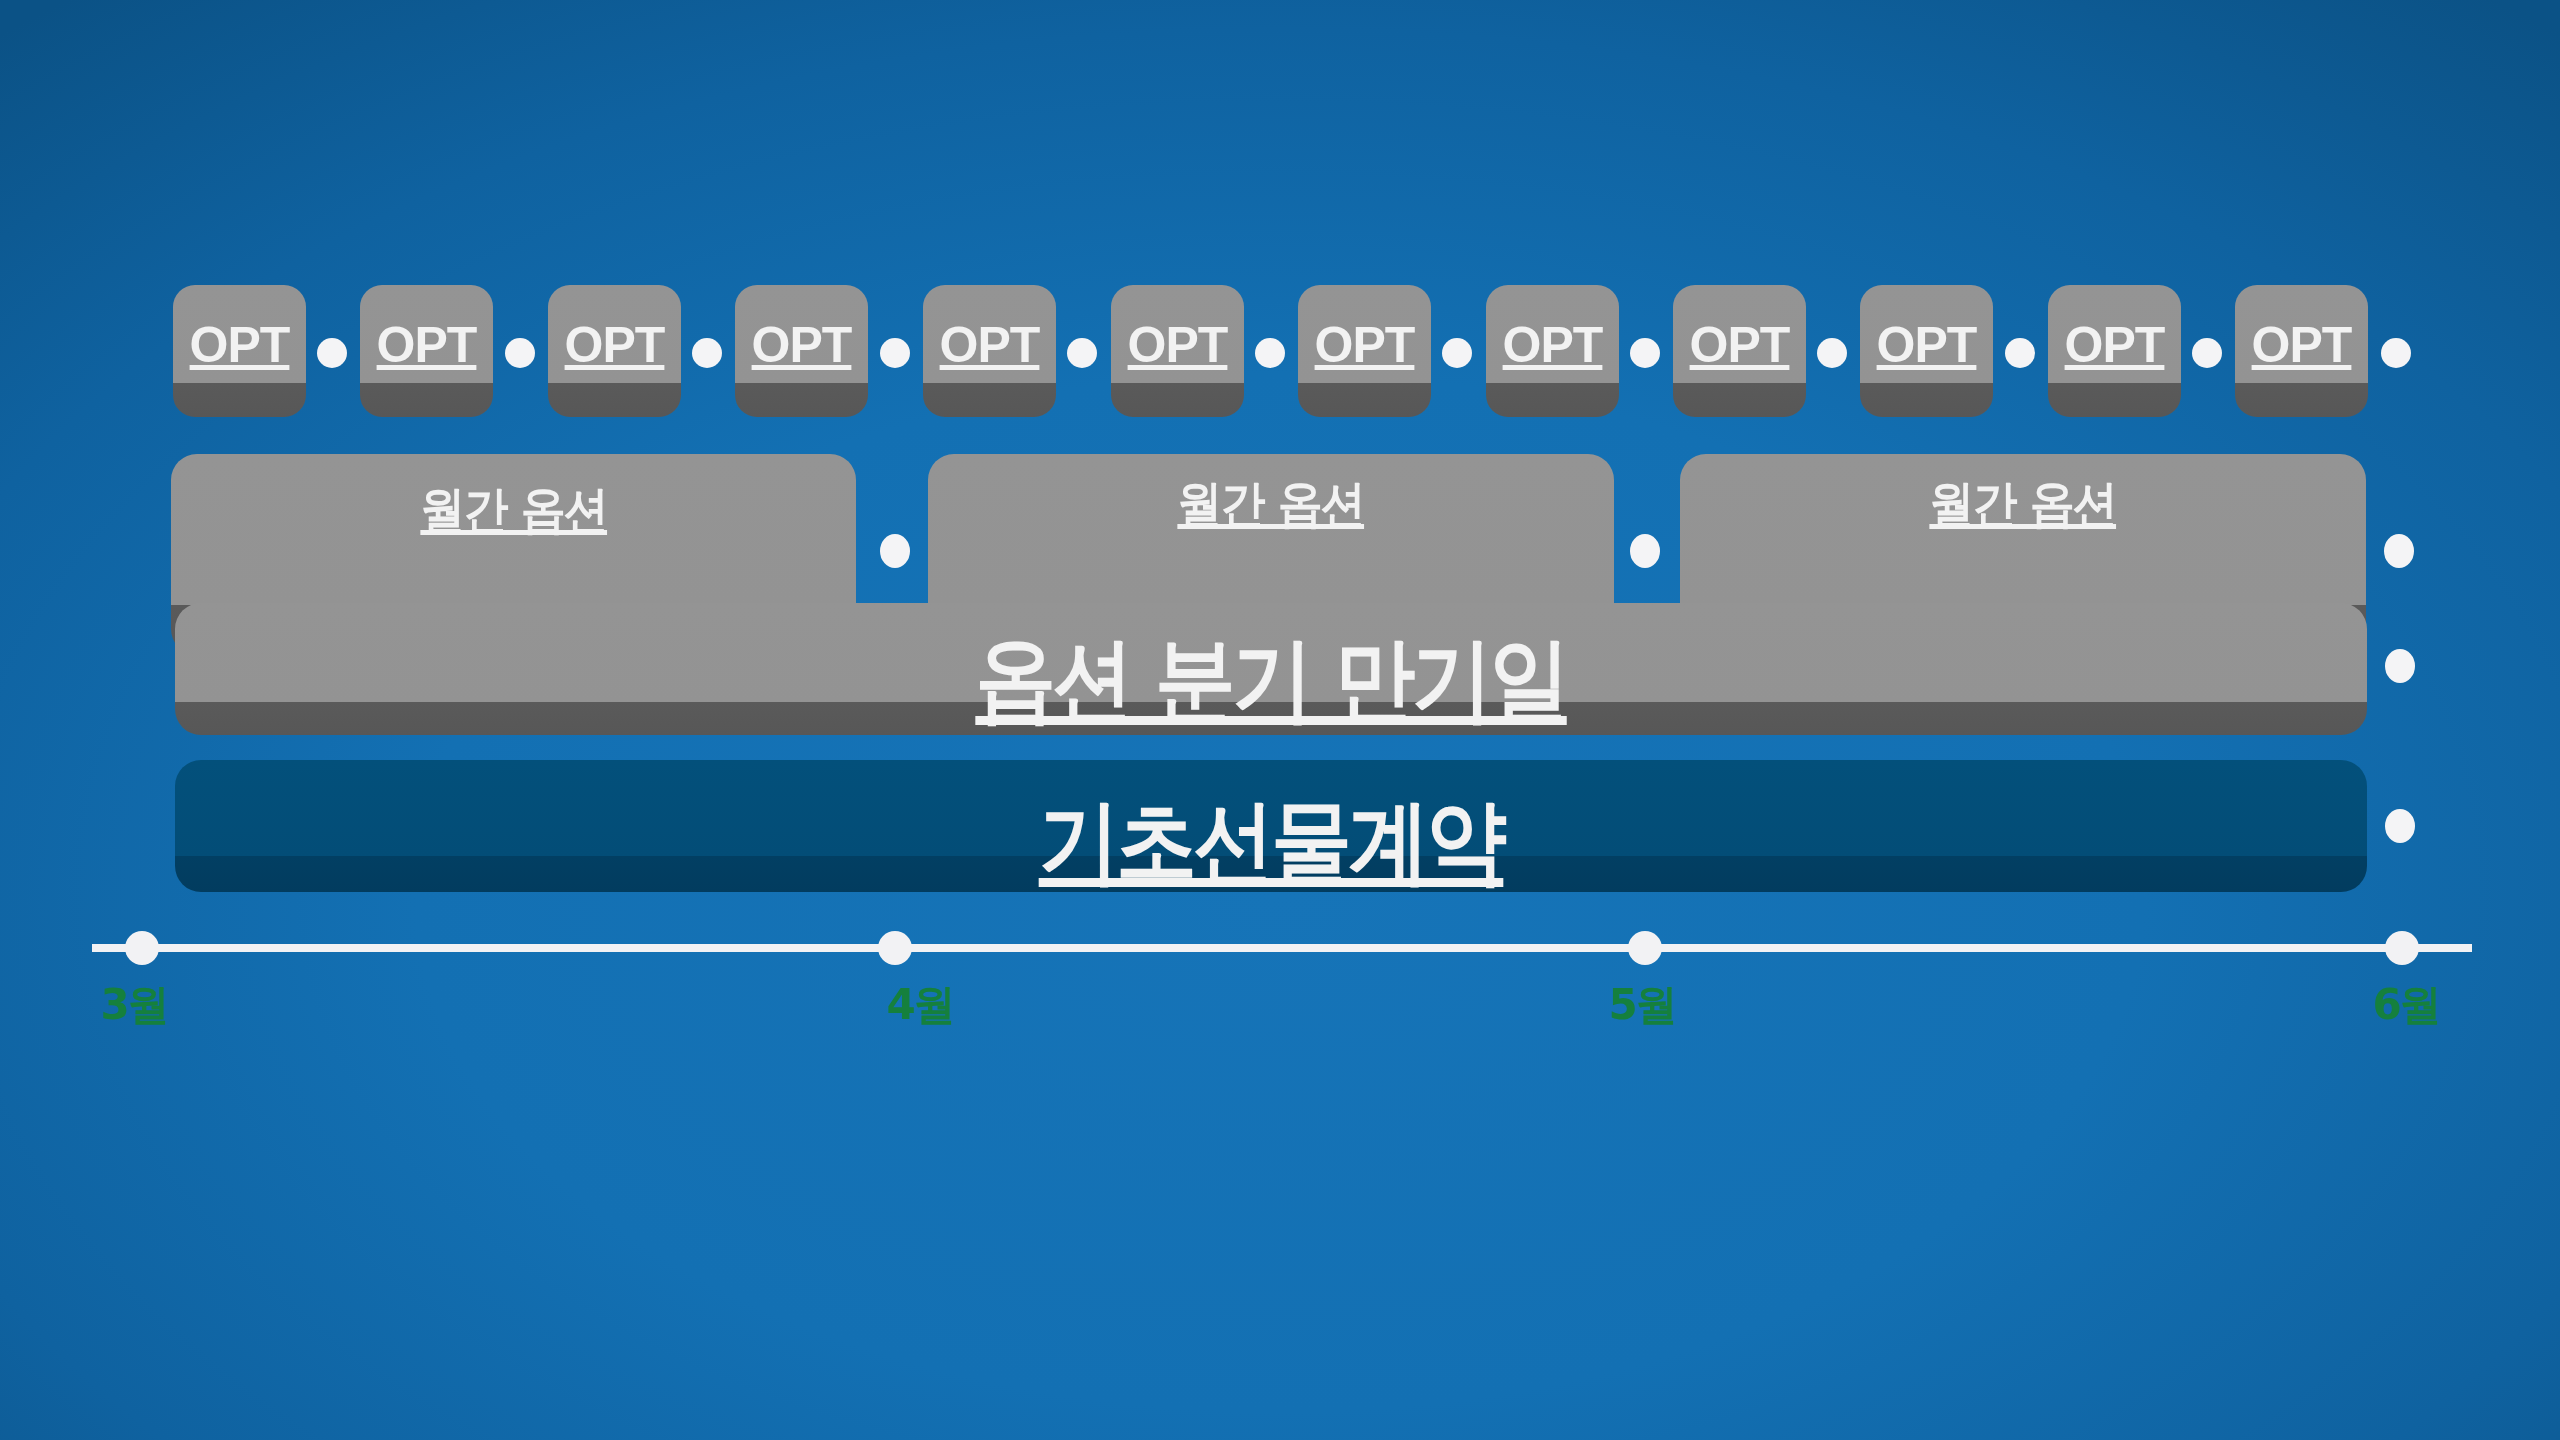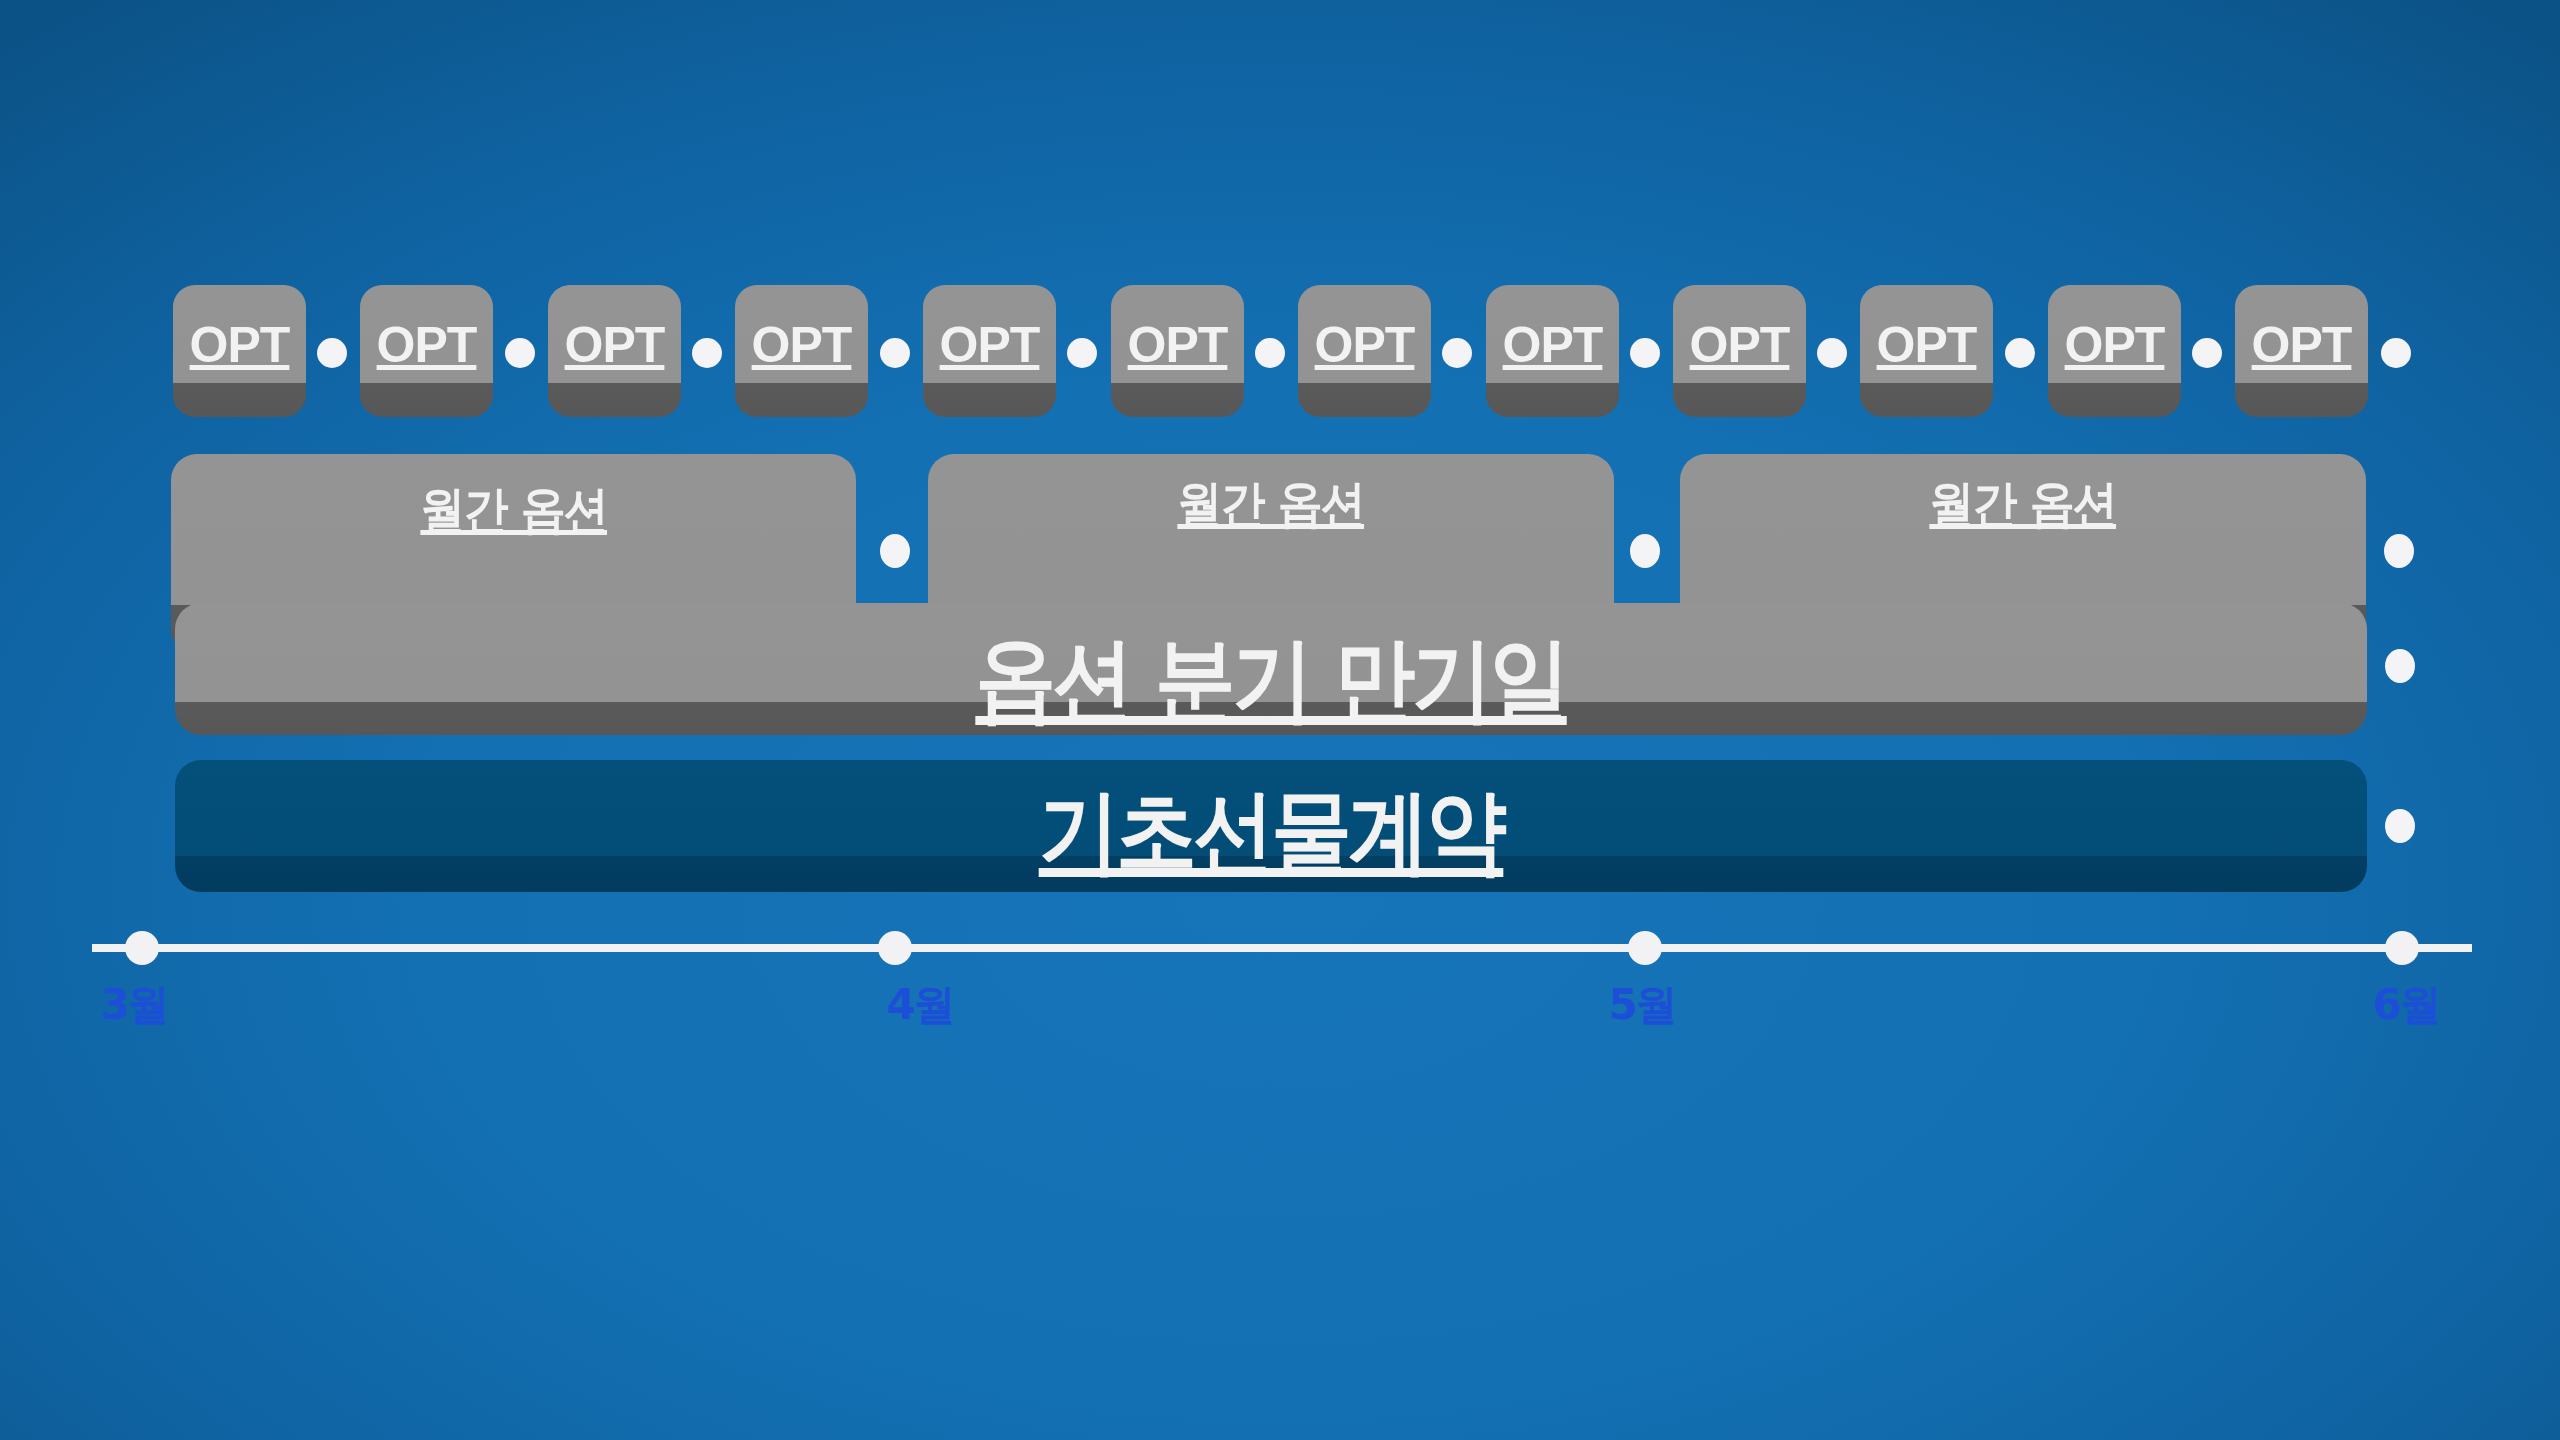--- a/index.html
+++ b/index.html
@@ -7,35 +7,35 @@
     width: 2560px; height: 1440px; overflow: hidden; position: relative;
     background: radial-gradient(ellipse 75% 80% at 50% 62%, #1674b8 0%, #1370b3 45%, #0f62a0 75%, #0b5286 100%);
     font-family: "DejaVu Sans", "Liberation Sans", sans-serif;
   }
   .box {
     position: absolute; overflow: hidden; box-sizing: border-box;
     display: flex; align-items: flex-start; justify-content: center;
     color: #f2f2f2; font-weight: bold; text-decoration: underline;
   }
   .gray { background: linear-gradient(to bottom, #949494 0%, #939393 75%, #5a5a5a 75%, #575757 100%); }
-  .navy { background: linear-gradient(to bottom, #03507b 0%, #034d77 73%, #023f63 73%, #023c5f 100%); }
+  .navy { background: linear-gradient(to bottom, #03507b 0%, #034d77 73%, #023f63 73%, #023c5f 100%); align-items: flex-end; }
   .opt { width: 133px; height: 132px; top: 285px; border-radius: 22px;
          background: linear-gradient(to bottom, #949494 0%, #939393 74%, #5a5a5a 74%, #575757 100%); }
   .opt span { margin-top: 34px; font-size: 50px; line-height: 52px; letter-spacing: -1px; font-family: "Liberation Sans", sans-serif; }
   .monthly { height: 201px; top: 454px; border-radius: 26px; }
   .monthly span { margin-top: 26px; font-size: 50px; line-height: 60px; letter-spacing: -2px; transform: scaleX(0.9); }
   .quarterly { left: 175px; width: 2192px; height: 132px; top: 603px; border-radius: 26px; align-items: center; }
   .quarterly span { margin-top: 22px; font-size: 92px; line-height: 100px; letter-spacing: -4px; transform: scaleX(0.88); }
   .futures { left: 175px; width: 2192px; height: 132px; top: 760px; border-radius: 26px; }
   .futures span { margin-top: 22px; font-size: 92px; line-height: 100px; letter-spacing: -4px; transform: scaleX(0.88); }
   .dot { position: absolute; width: 30px; height: 30px; border-radius: 50%; background: #f4f4f6; transform: translate(-50%, -50%); }
   .dot.v { width: 30px; height: 34px; }
   .axis-line { position: absolute; left: 92px; width: 2380px; top: 944px; height: 8px; background: #f2f2f4; }
   .tick { position: absolute; width: 34px; height: 34px; border-radius: 50%; background: #f2f2f4; top: 948px; transform: translate(-50%, -50%); }
-  .tick-label { position: absolute; top: 980px; transform: translateX(-50%); color: #1d4ed8; font-weight: bold; font-size: 42px; line-height: 50px; letter-spacing: -2px; white-space: nowrap; }
+  .tick-label { position: absolute; top: 980px; transform: translateX(-50%); color: #15803d; font-weight: bold; font-size: 42px; line-height: 50px; letter-spacing: -2px; white-space: nowrap; }
 </style>
 </head>
 <body>
 
 <div>
 
   <div>
     <div class="box opt" style="left:173px">
         <span>OPT</span>
       </div>

